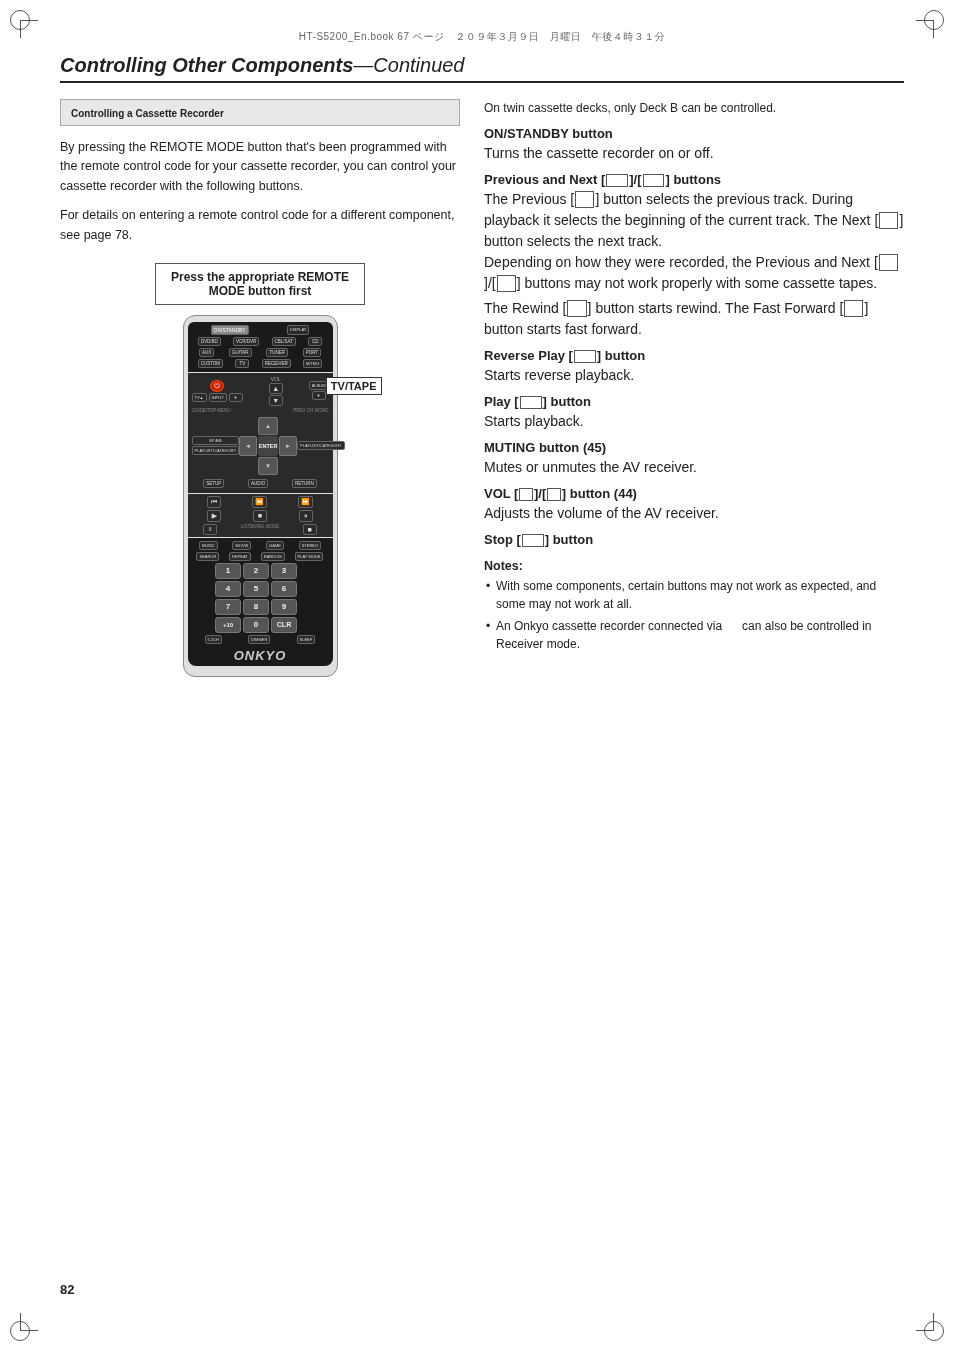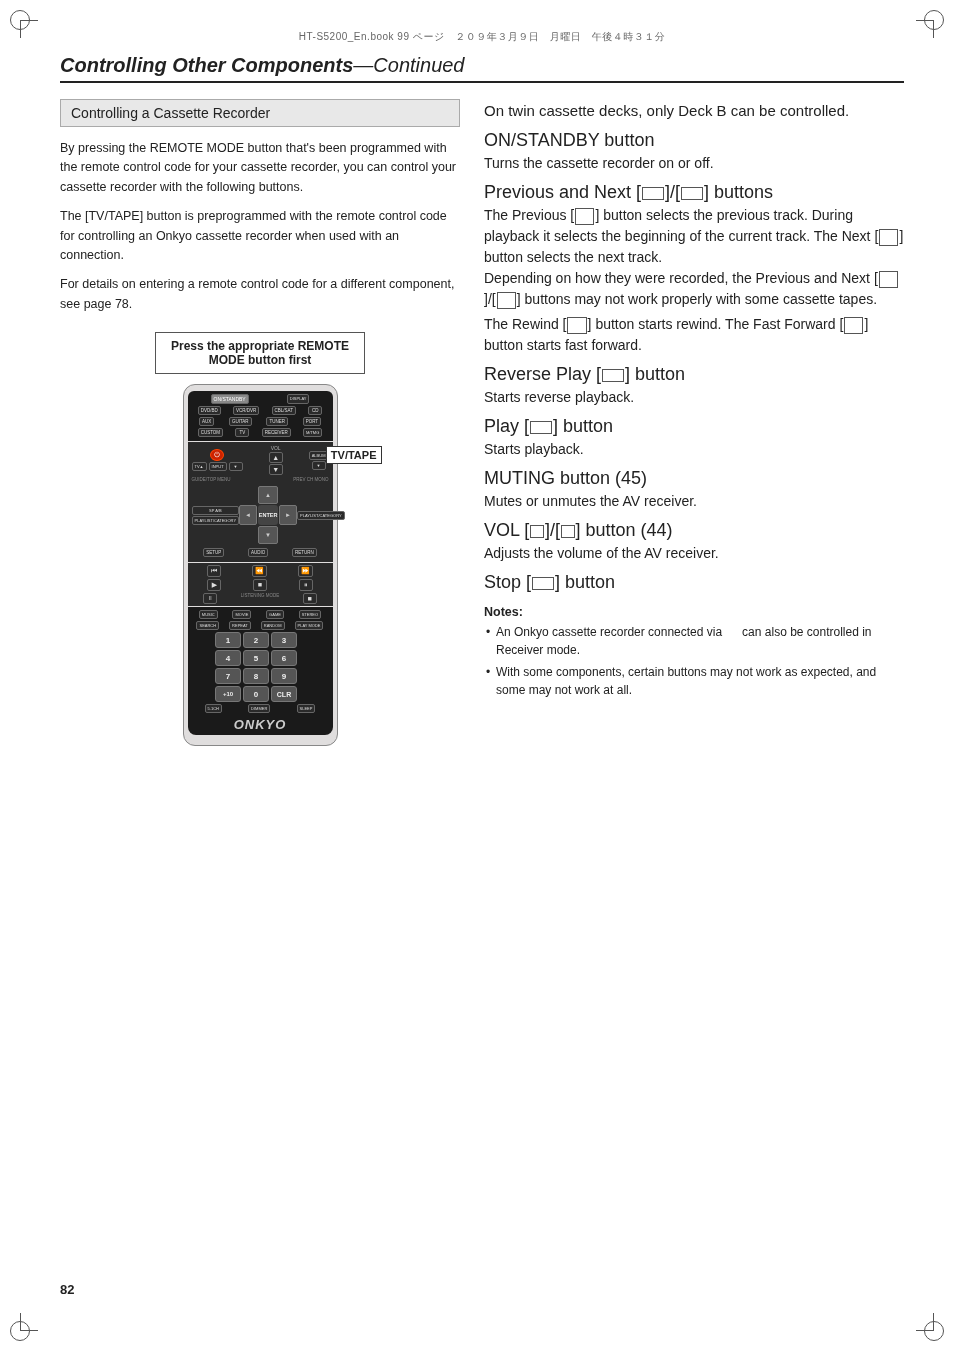--- a/index.html
+++ b/index.html
@@ -86,22 +86,22 @@
     .section-box {
       border: 1.5px solid #aaa;
       background: #e8e8e8;
       padding: 5px 10px;
       margin-bottom: 12px;
       display: inline-block;
       width: 100%;
     }
 
     .section-box-title {
-      font-size: 14px;
-      font-weight: normal;
+      font-size: 10px;
+      font-weight: bold;
     }
 
     .body-text {
       font-size: 12.5px;
       line-height: 1.55;
       margin-bottom: 10px;
     }
 
     .callout-box {
       border: 1.5px solid #555;
@@ -224,28 +224,28 @@
       display: flex;
       align-items: center;
       justify-content: center;
       color: #eee;
       font-size: 8px;
       font-weight: bold;
     }
 
     
     .right-text {
-      font-size: 15px;
+      font-size: 12px;
       line-height: 1.55;
       margin-bottom: 6px;
     }
 
     .feature-title {
-      font-size: 18px;
-      font-weight: normal;
+      font-size: 13px;
+      font-weight: bold;
       margin-bottom: 2px;
       margin-top: 8px;
     }
 
     .feature-desc {
       font-size: 14px;
       line-height: 1.5;
       margin-bottom: 4px;
       padding-left: 0;
     }
@@ -299,39 +299,38 @@
   <div class="circle-mark tl"></div>
   <div class="circle-mark tr"></div>
   <div class="circle-mark bl"></div>
   <div class="circle-mark br"></div>
 
   <div class="corner-mark tl"></div>
   <div class="corner-mark tr"></div>
   <div class="corner-mark bl"></div>
   <div class="corner-mark br"></div>
 
-  <div class="header-meta">HT-S5200_En.book  99 ページ　２０９年３月９日　月曜日　午後４時３１分</div>
+  <div class="header-meta">HT-S5200_En.book  67 ページ　２０９年３月９日　月曜日　午後４時３１分</div>
 
   <div class="page-header">
     <span class="page-title">
       <span>Controlling Other Components</span><span class="continued">—Continued</span>
     </span>
   </div>
 
   <div class="content-area">
 
     <div class="left-column">
 
       
       <div class="section-box">
         <span class="section-box-title">Controlling a Cassette Recorder</span>
       </div>
 
       <p class="body-text">By pressing the REMOTE MODE button that's been programmed with the remote control code for your cassette recorder, you can control your cassette recorder with the following buttons.</p>
-      <p class="body-text">The [TV/TAPE] button is preprogrammed with the remote control code for controlling an Onkyo cassette recorder when used with an      connection.</p>
       <p class="body-text">For details on entering a remote control code for a different component, see page 78.</p>
 
       
       <div class="remote-container">
         <div class="callout-box">Press the appropriate REMOTE MODE button first</div>
 
         <div style="position:relative; margin-top:4px;">
 
           <div class="remote-image">
 
@@ -515,23 +514,23 @@
         VOL [<span class="inline-bracket">&nbsp;&nbsp;</span>]/[<span class="inline-bracket">&nbsp;&nbsp;</span>] button (44)
       </div>
       <p class="feature-desc">Adjusts the volume of the AV receiver.</p>
 
       <div class="feature-title">
         Stop [<span class="inline-bracket">&nbsp;&nbsp;&nbsp;&nbsp;&nbsp;</span>] button
       </div>
 
       <div class="notes-section">
         <div class="notes-title">Notes:</div>
+        <div class="note-item">With some components, certain buttons may not work as expected, and some may not work at all.</div>
         <div class="note-item">
           An Onkyo cassette recorder connected via&nbsp;&nbsp;&nbsp;&nbsp;&nbsp; can also be controlled in Receiver mode.
         </div>
-        <div class="note-item">With some components, certain buttons may not work as expected, and some may not work at all.</div>
       </div>
     </div>
   </div>
 
   <div class="page-number">82</div>
 
 </div>
 
 </body></html>

